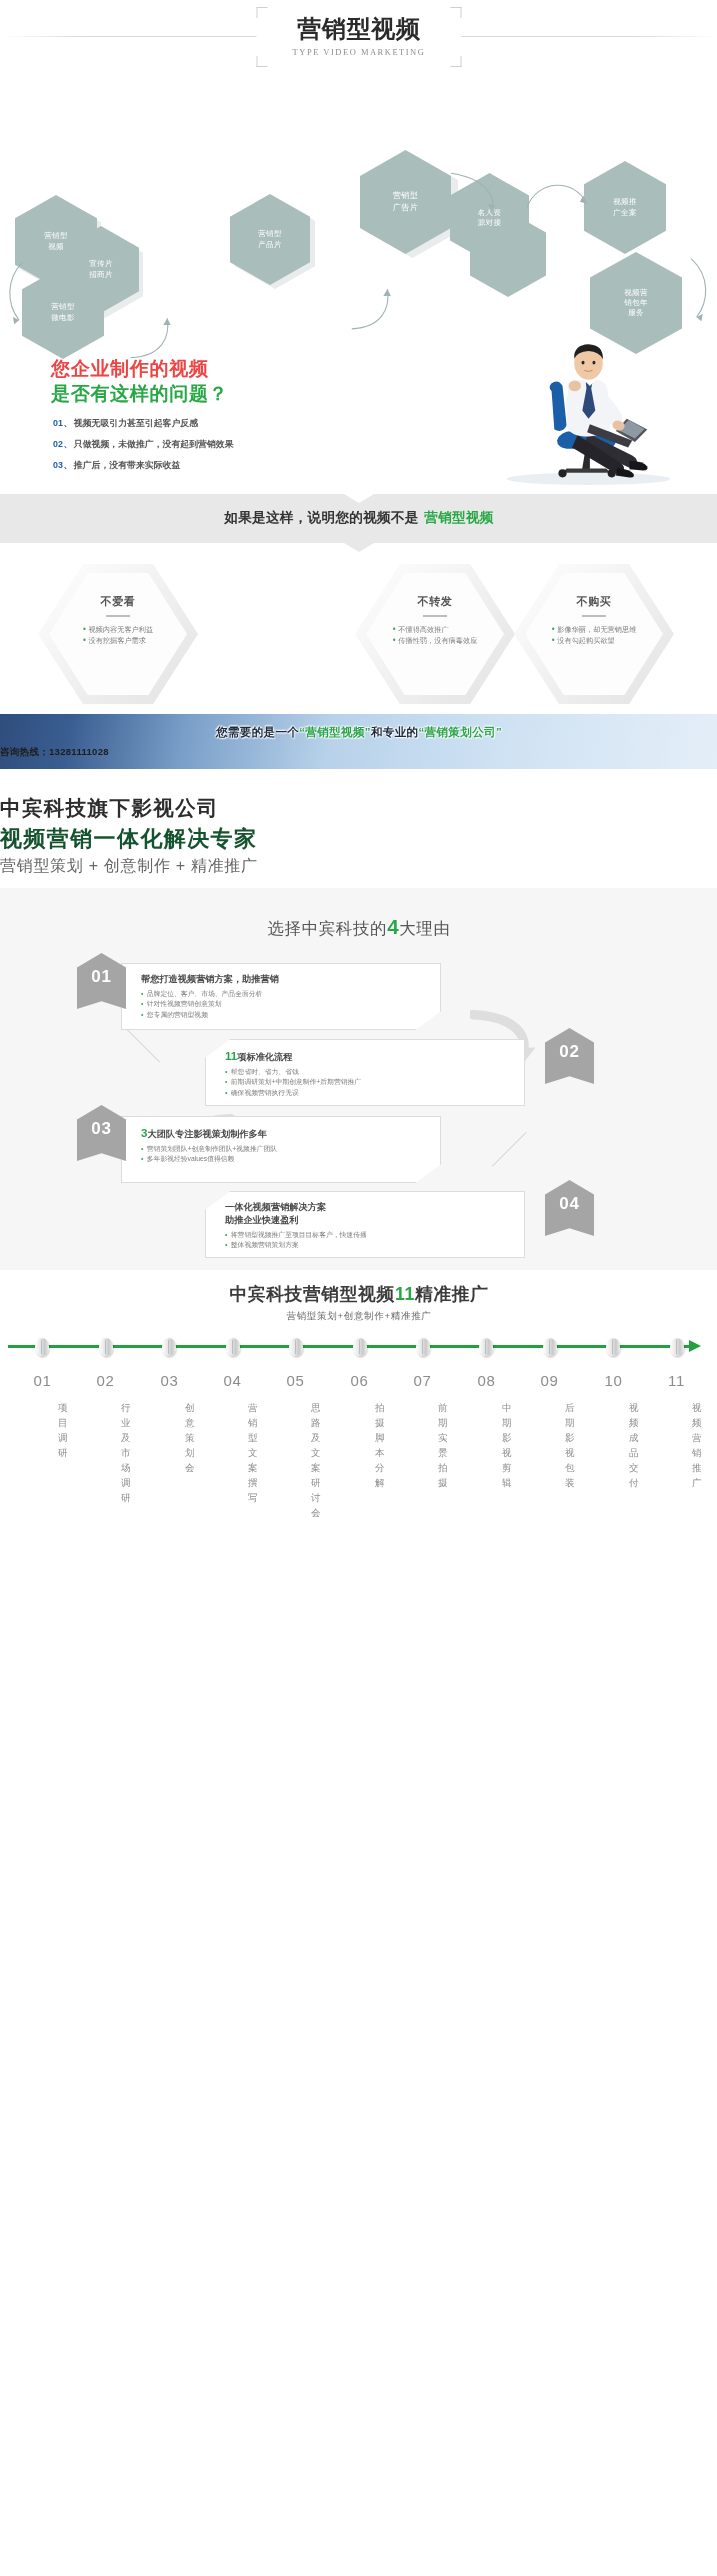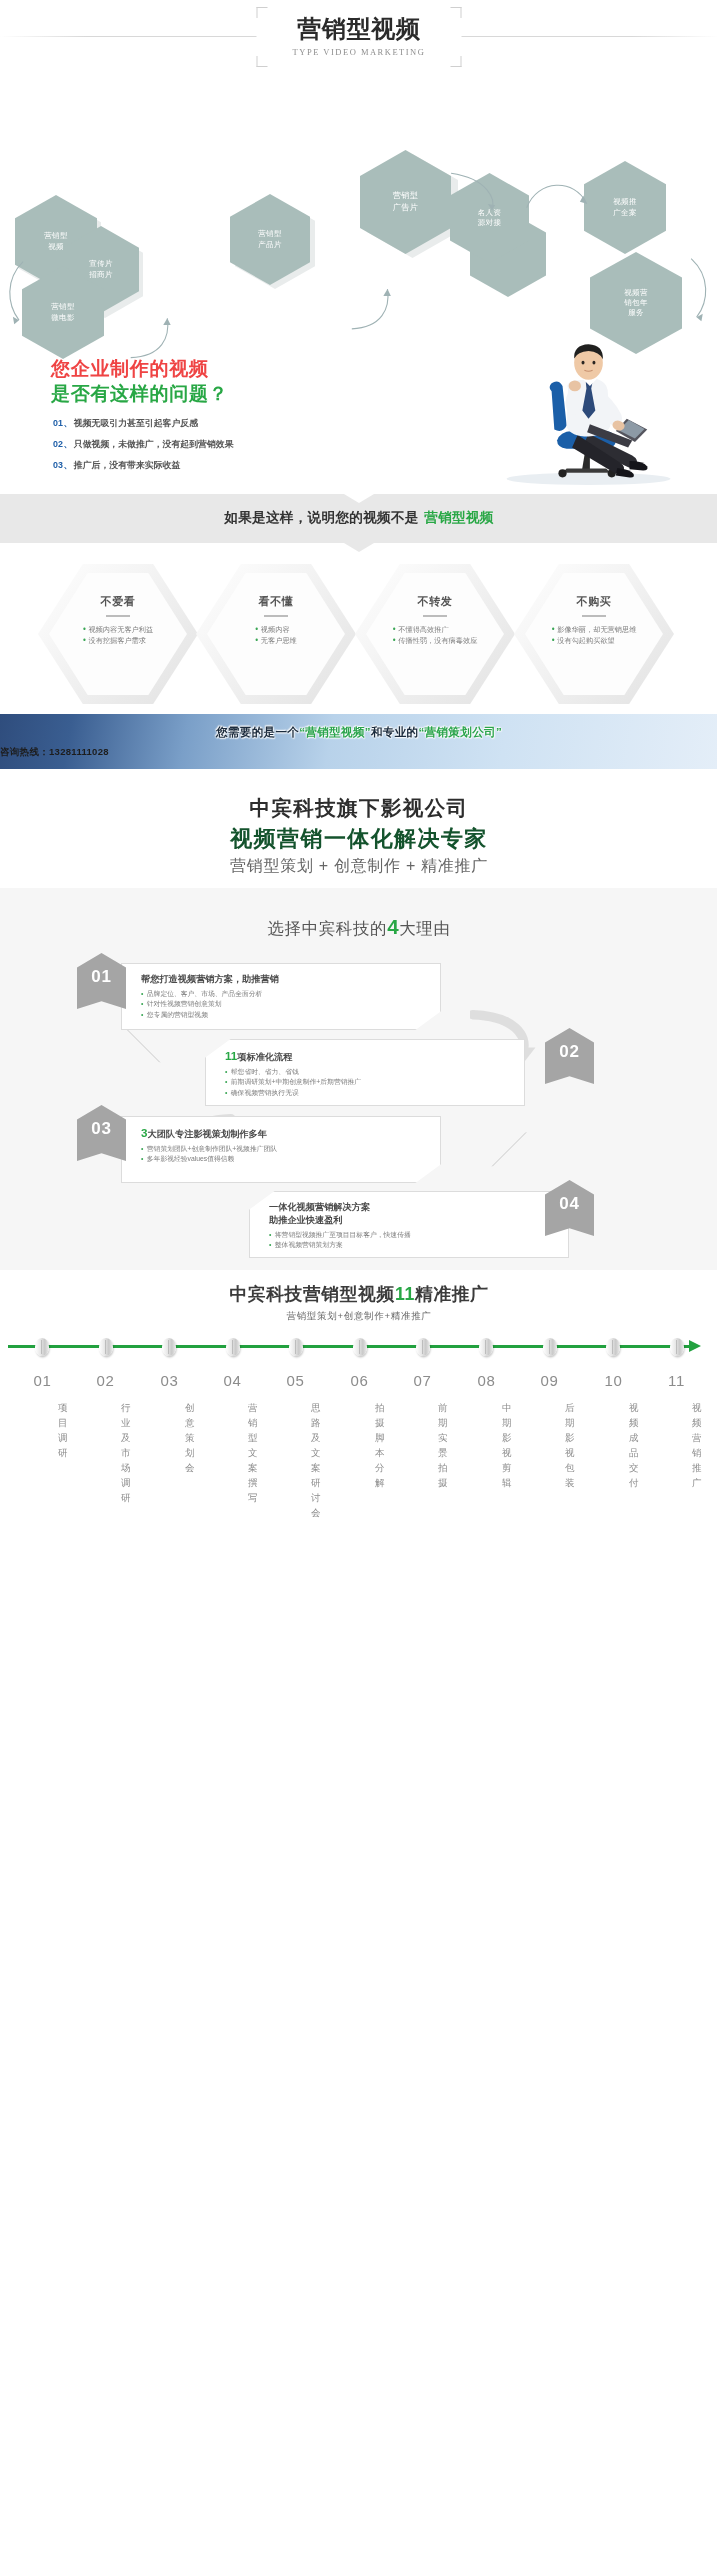--- a/index.html
+++ b/index.html
@@ -89,21 +89,21 @@
   .cta-bar { position:absolute; left:0; top:9.5px; width:100%; height:55px;
              background:linear-gradient(100deg,#2f4d7d 0%,#3a5e91 10%,#7a9fc8 26%,#b8d2ea 46%,#cfe2f3 70%,#e4eef8 100%); }
   .cta-l1 { position:absolute; left:0; top:20.5px; width:100%; text-align:center;
             font-size:11.6px; font-weight:bold; color:#1b2b3d; letter-spacing:0.3px;
             text-shadow:0 0 2px #fff,0 0 2px #fff,0.7px 0.7px 1.4px #fff,-0.7px -0.7px 1.4px #fff; }
   .cta-hl { color:#2aa44c; }
   .cta-l2 { position:absolute; left:0; top:42px; width:100%; 
             font-size:9.5px; font-weight:bold; color:#1d1d1d; letter-spacing:0.3px; }
 
   
-  .sec-co { position:relative; height:109px; text-align:center; padding-top:13.6px; }
+  .sec-co { position:relative; height:109px; padding-top:13.6px; }
   .co-1 { font-size:20.5px; font-weight:bold; color:#2d2d2d; letter-spacing:1.4px; line-height:30px; }
   .co-2 { font-size:22px; font-weight:bold; color:#14532d; letter-spacing:1.4px; line-height:31px; }
   .co-3 { font-size:16px; color:#666; letter-spacing:0.7px; line-height:23px; }
 
   
   .sec-reasons { position:relative; height:382px; background:#f6f6f6; }
   .rs-title { position:absolute; left:0; top:27px; width:100%; text-align:center;
               font-size:16.4px; color:#555; letter-spacing:0.7px; }
   .rs-title b { color:#28a745; font-size:20.5px; font-weight:bold; }
   .rbox { position:absolute; height:67px; background:#ffffff;
@@ -321,32 +321,20 @@
       <div class="pc-inner"></div>
       <div class="pc-body">
         <div class="pc-title">不爱看</div>
         <div class="pc-bar"></div>
         <ul class="pc-ul">
           <li class="pc-li">视频内容无客户利益</li>
           <li class="pc-li">没有挖掘客户需求</li>
         </ul>
       </div>
     </div>
-    <div class="pcard" style="left:196px;top:0;">
-      <div class="pc-outer"></div>
-      <div class="pc-inner"></div>
-      <div class="pc-body">
-        <div class="pc-title">看不懂</div>
-        <div class="pc-bar"></div>
-        <ul class="pc-ul">
-          <li class="pc-li">视频内容</li>
-          <li class="pc-li">无客户思维</li>
-        </ul>
-      </div>
-    </div>
     <div class="pcard" style="left:355px;top:0;">
       <div class="pc-outer"></div>
       <div class="pc-inner"></div>
       <div class="pc-body">
         <div class="pc-title">不转发</div>
         <div class="pc-bar"></div>
         <ul class="pc-ul">
           <li class="pc-li">不懂得高效推广</li>
           <li class="pc-li">传播性弱，没有病毒效应</li>
         </ul>
@@ -446,21 +434,21 @@
         <ul class="rb-ul">
           <li class="rb-li">营销策划团队+创意制作团队+视频推广团队</li>
           <li class="rb-li">多年影视经验values值得信赖</li>
         </ul>
       </div>
     </div>
     <div class="pent" style="left:77px;top:217px;">
       <span>03</span>
     </div>
 
-    <div class="rbox r-left" style="left:205px;top:303px;width:320px;margin-left:44px;">
+    <div class="rbox r-left" style="left:205px;top:303px;width:320px;">
       <div class="rb-inner">
         <div class="rb-h" style="white-space:pre-line;line-height:13px;">一体化视频营销解决方案
 助推企业快速盈利</div>
         <ul class="rb-ul">
           <li class="rb-li">将营销型视频推广至项目目标客户，快速传播</li>
           <li class="rb-li">整体视频营销策划方案</li>
         </ul>
       </div>
     </div>
     <div class="pent" style="left:545px;top:292px;">

